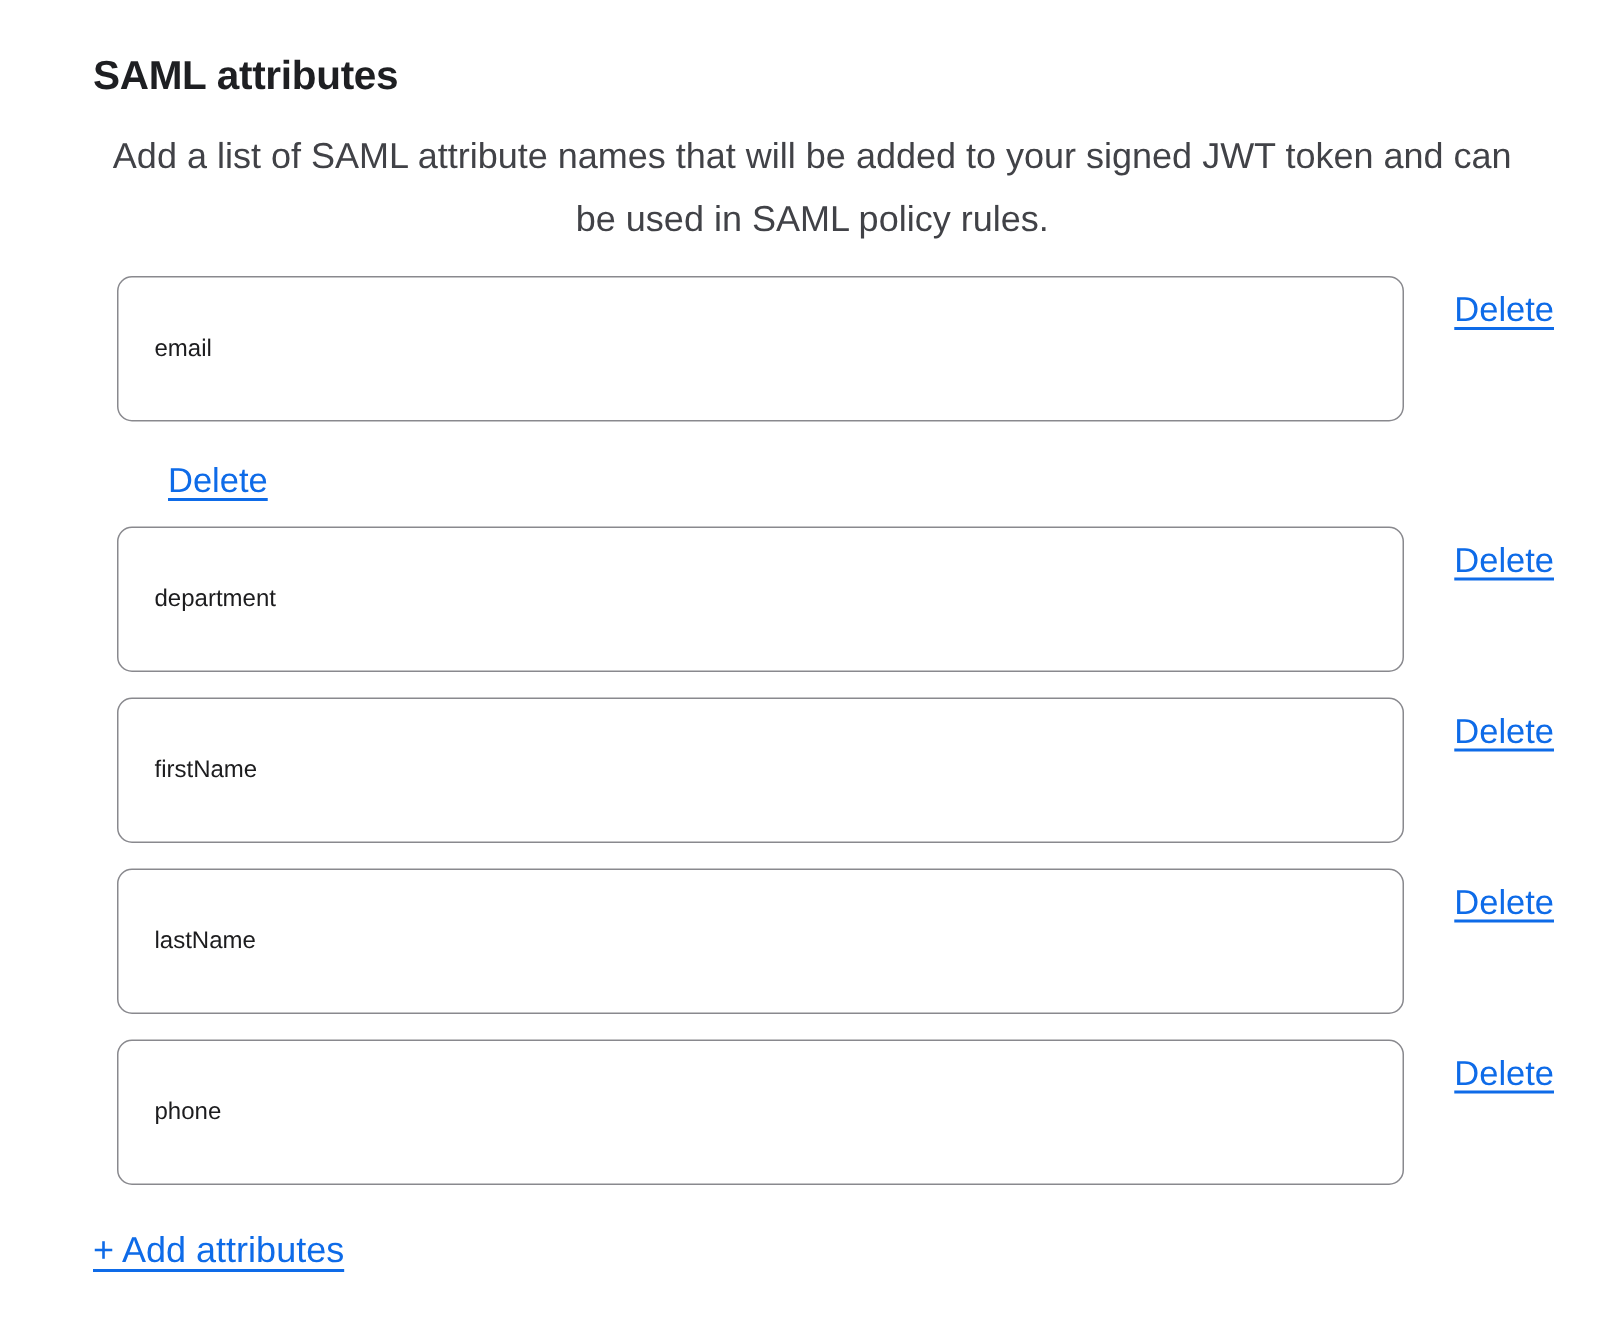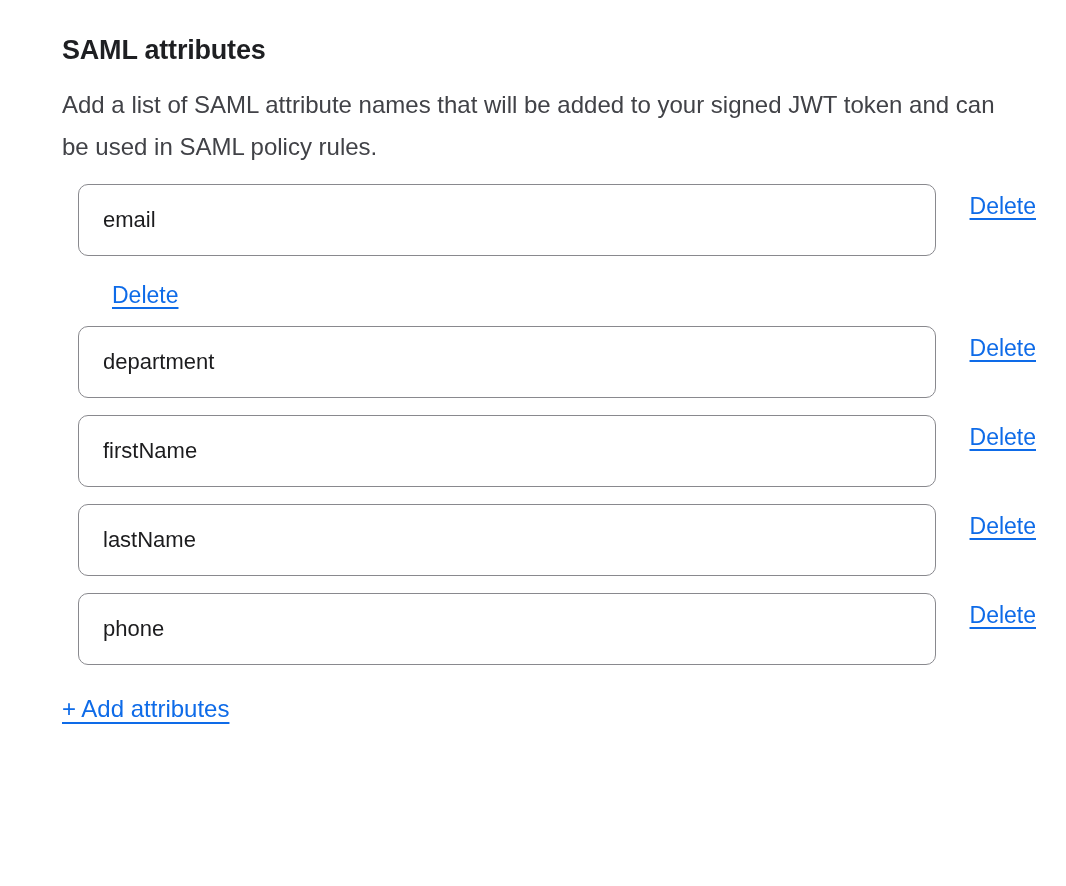--- a/index.html
+++ b/index.html
@@ -33,37 +33,38 @@
     font-weight: 700;
     color: var(--heading-text);
     letter-spacing: -0.2px;
   }
   .section-description {
     margin: 14px 0 0 0;
     font-size: 24px;
     line-height: 42px;
     color: var(--body-text);
     max-width: 975px;
+    text-align: center;
   }
   .attribute-rows {
     margin-top: 16px;
   }
   .attribute-row {
     display: flex;
     align-items: flex-start;
     margin-bottom: 17px;
   }
   .attr-input {
     width: 890px;
-    height: 72px;
+    height: 97px;
     border: 1.5px solid var(--input-border);
     border-radius: 10px;
     padding: 0 20px 0 24px;
     font-family: "Liberation Sans", sans-serif;
-    font-size: 22px;
+    font-size: 16px;
     color: var(--input-text);
     background: var(--background);
     outline: none;
   }
   .delete-link {
     margin-left: 18px;
     margin-top: 8px;
     font-size: 23px;
     line-height: 28px;
     color: var(--link-blue);

